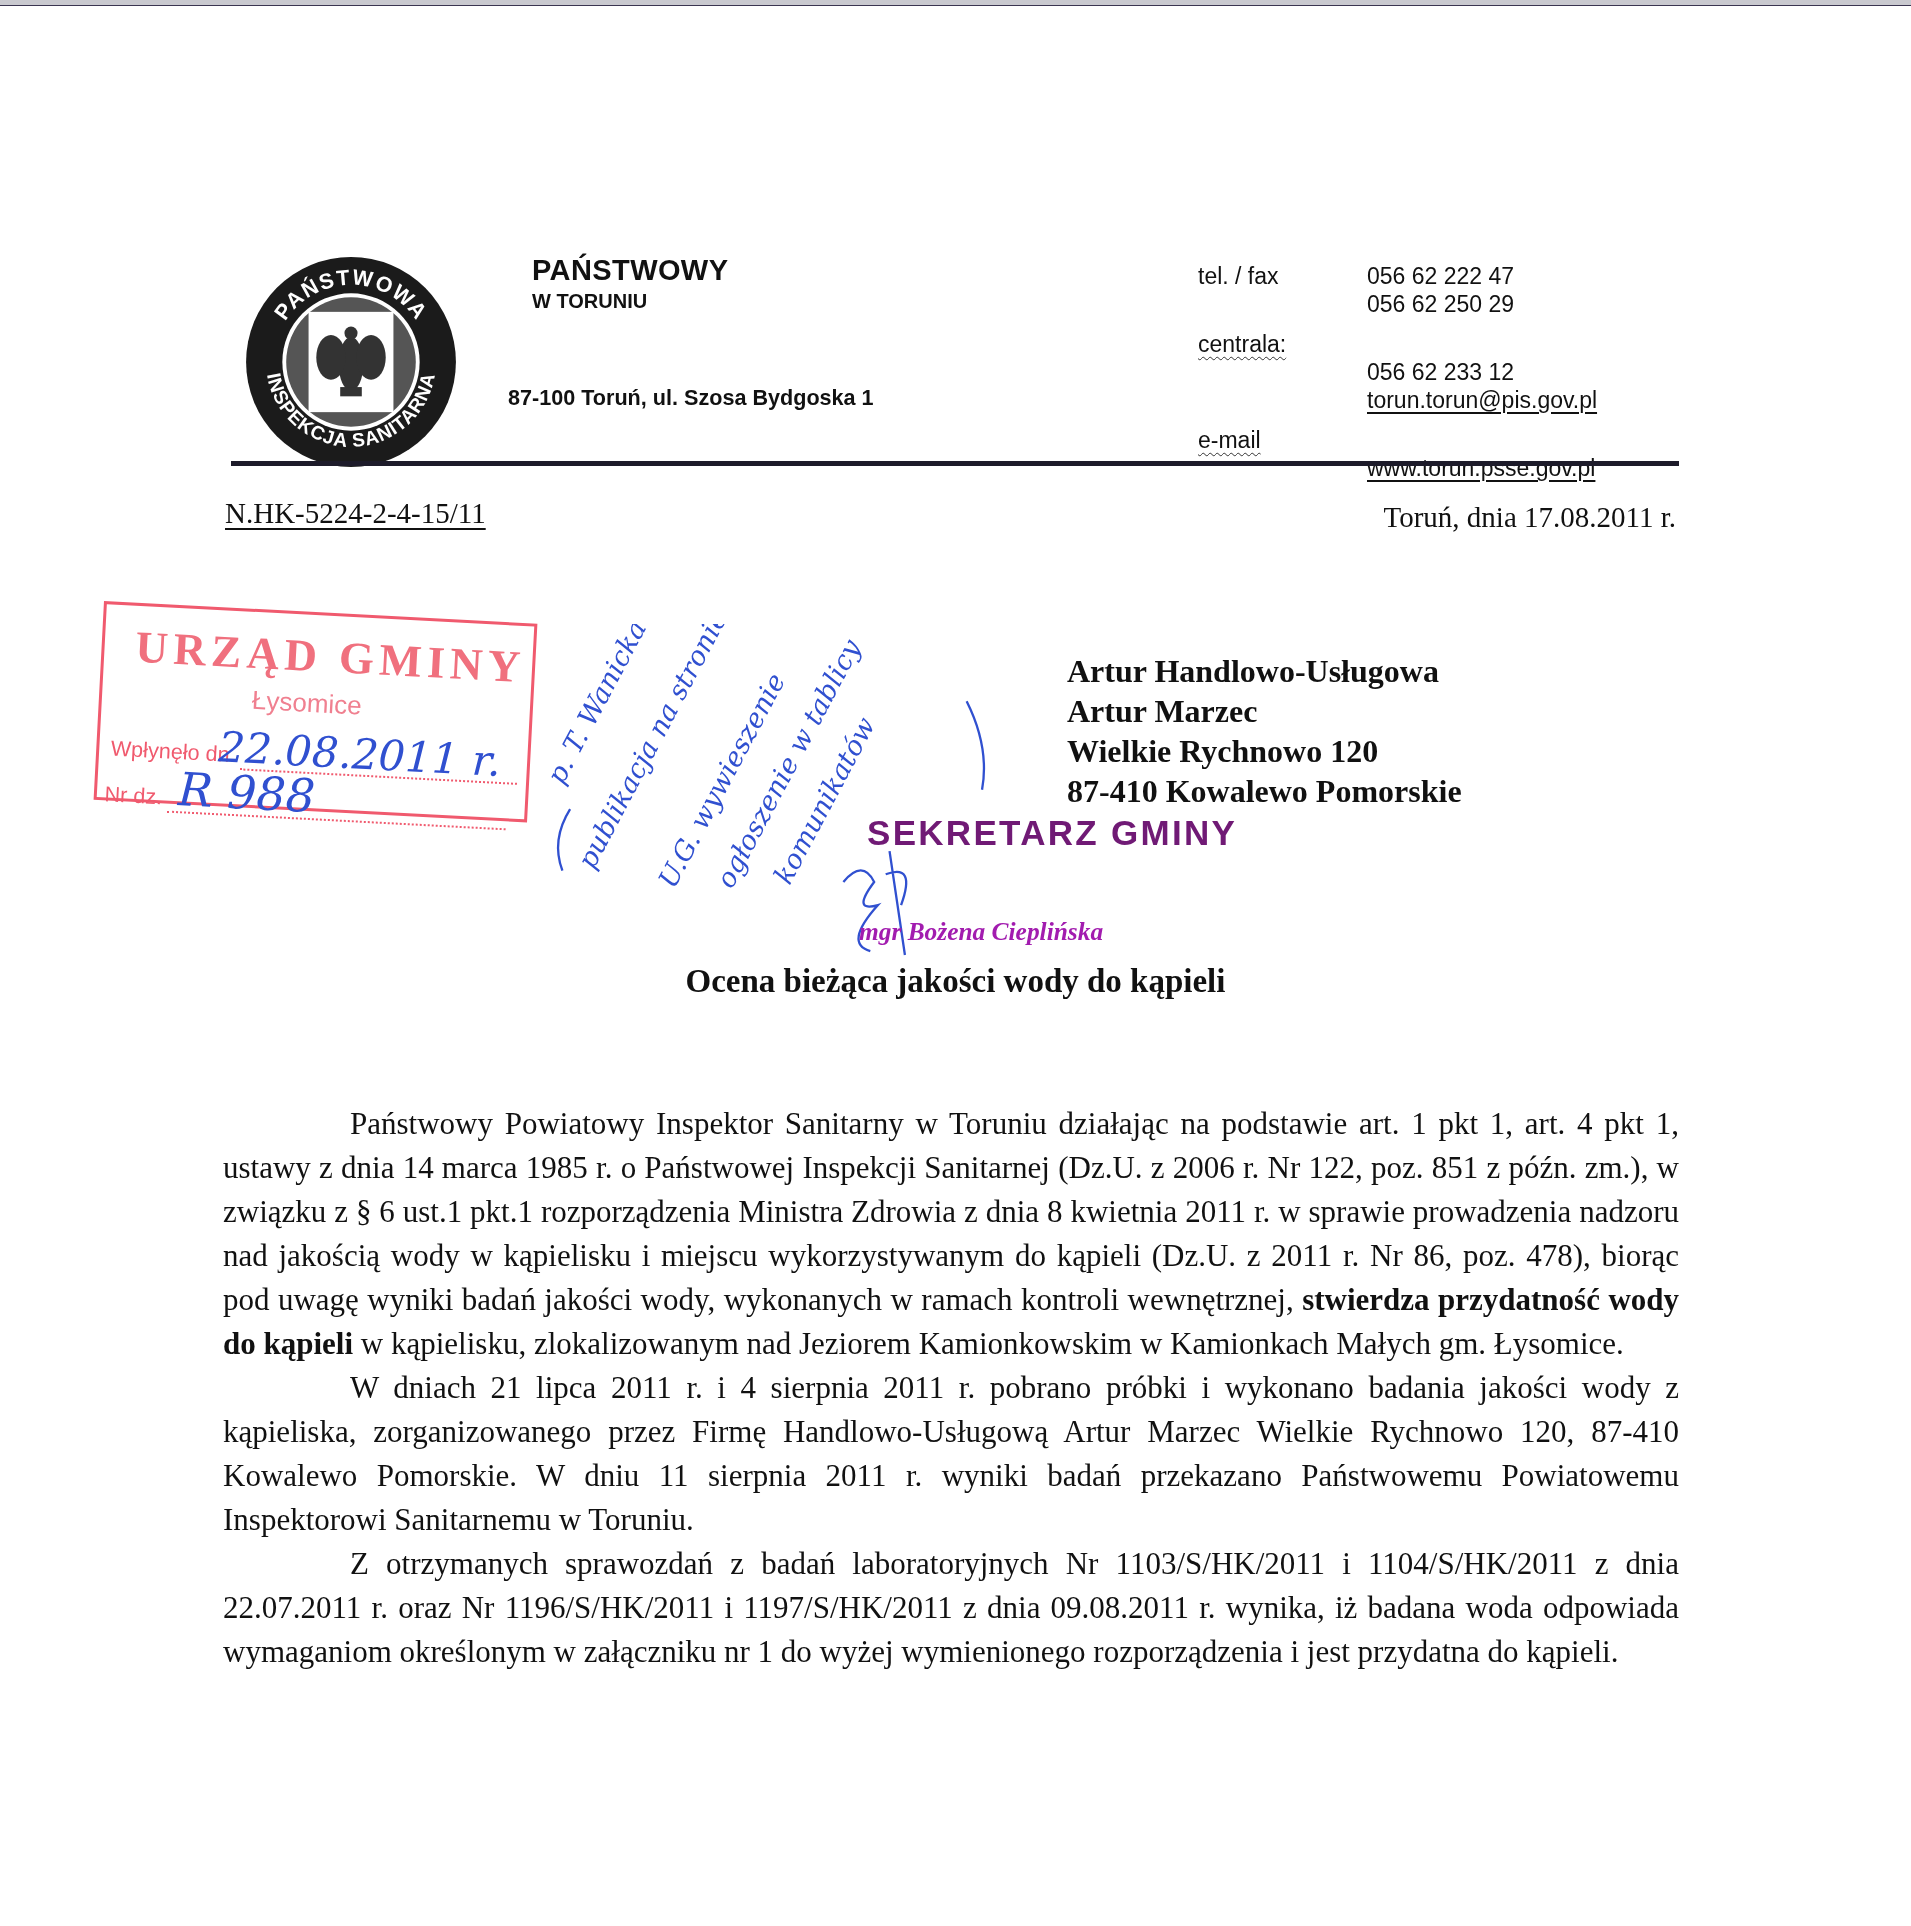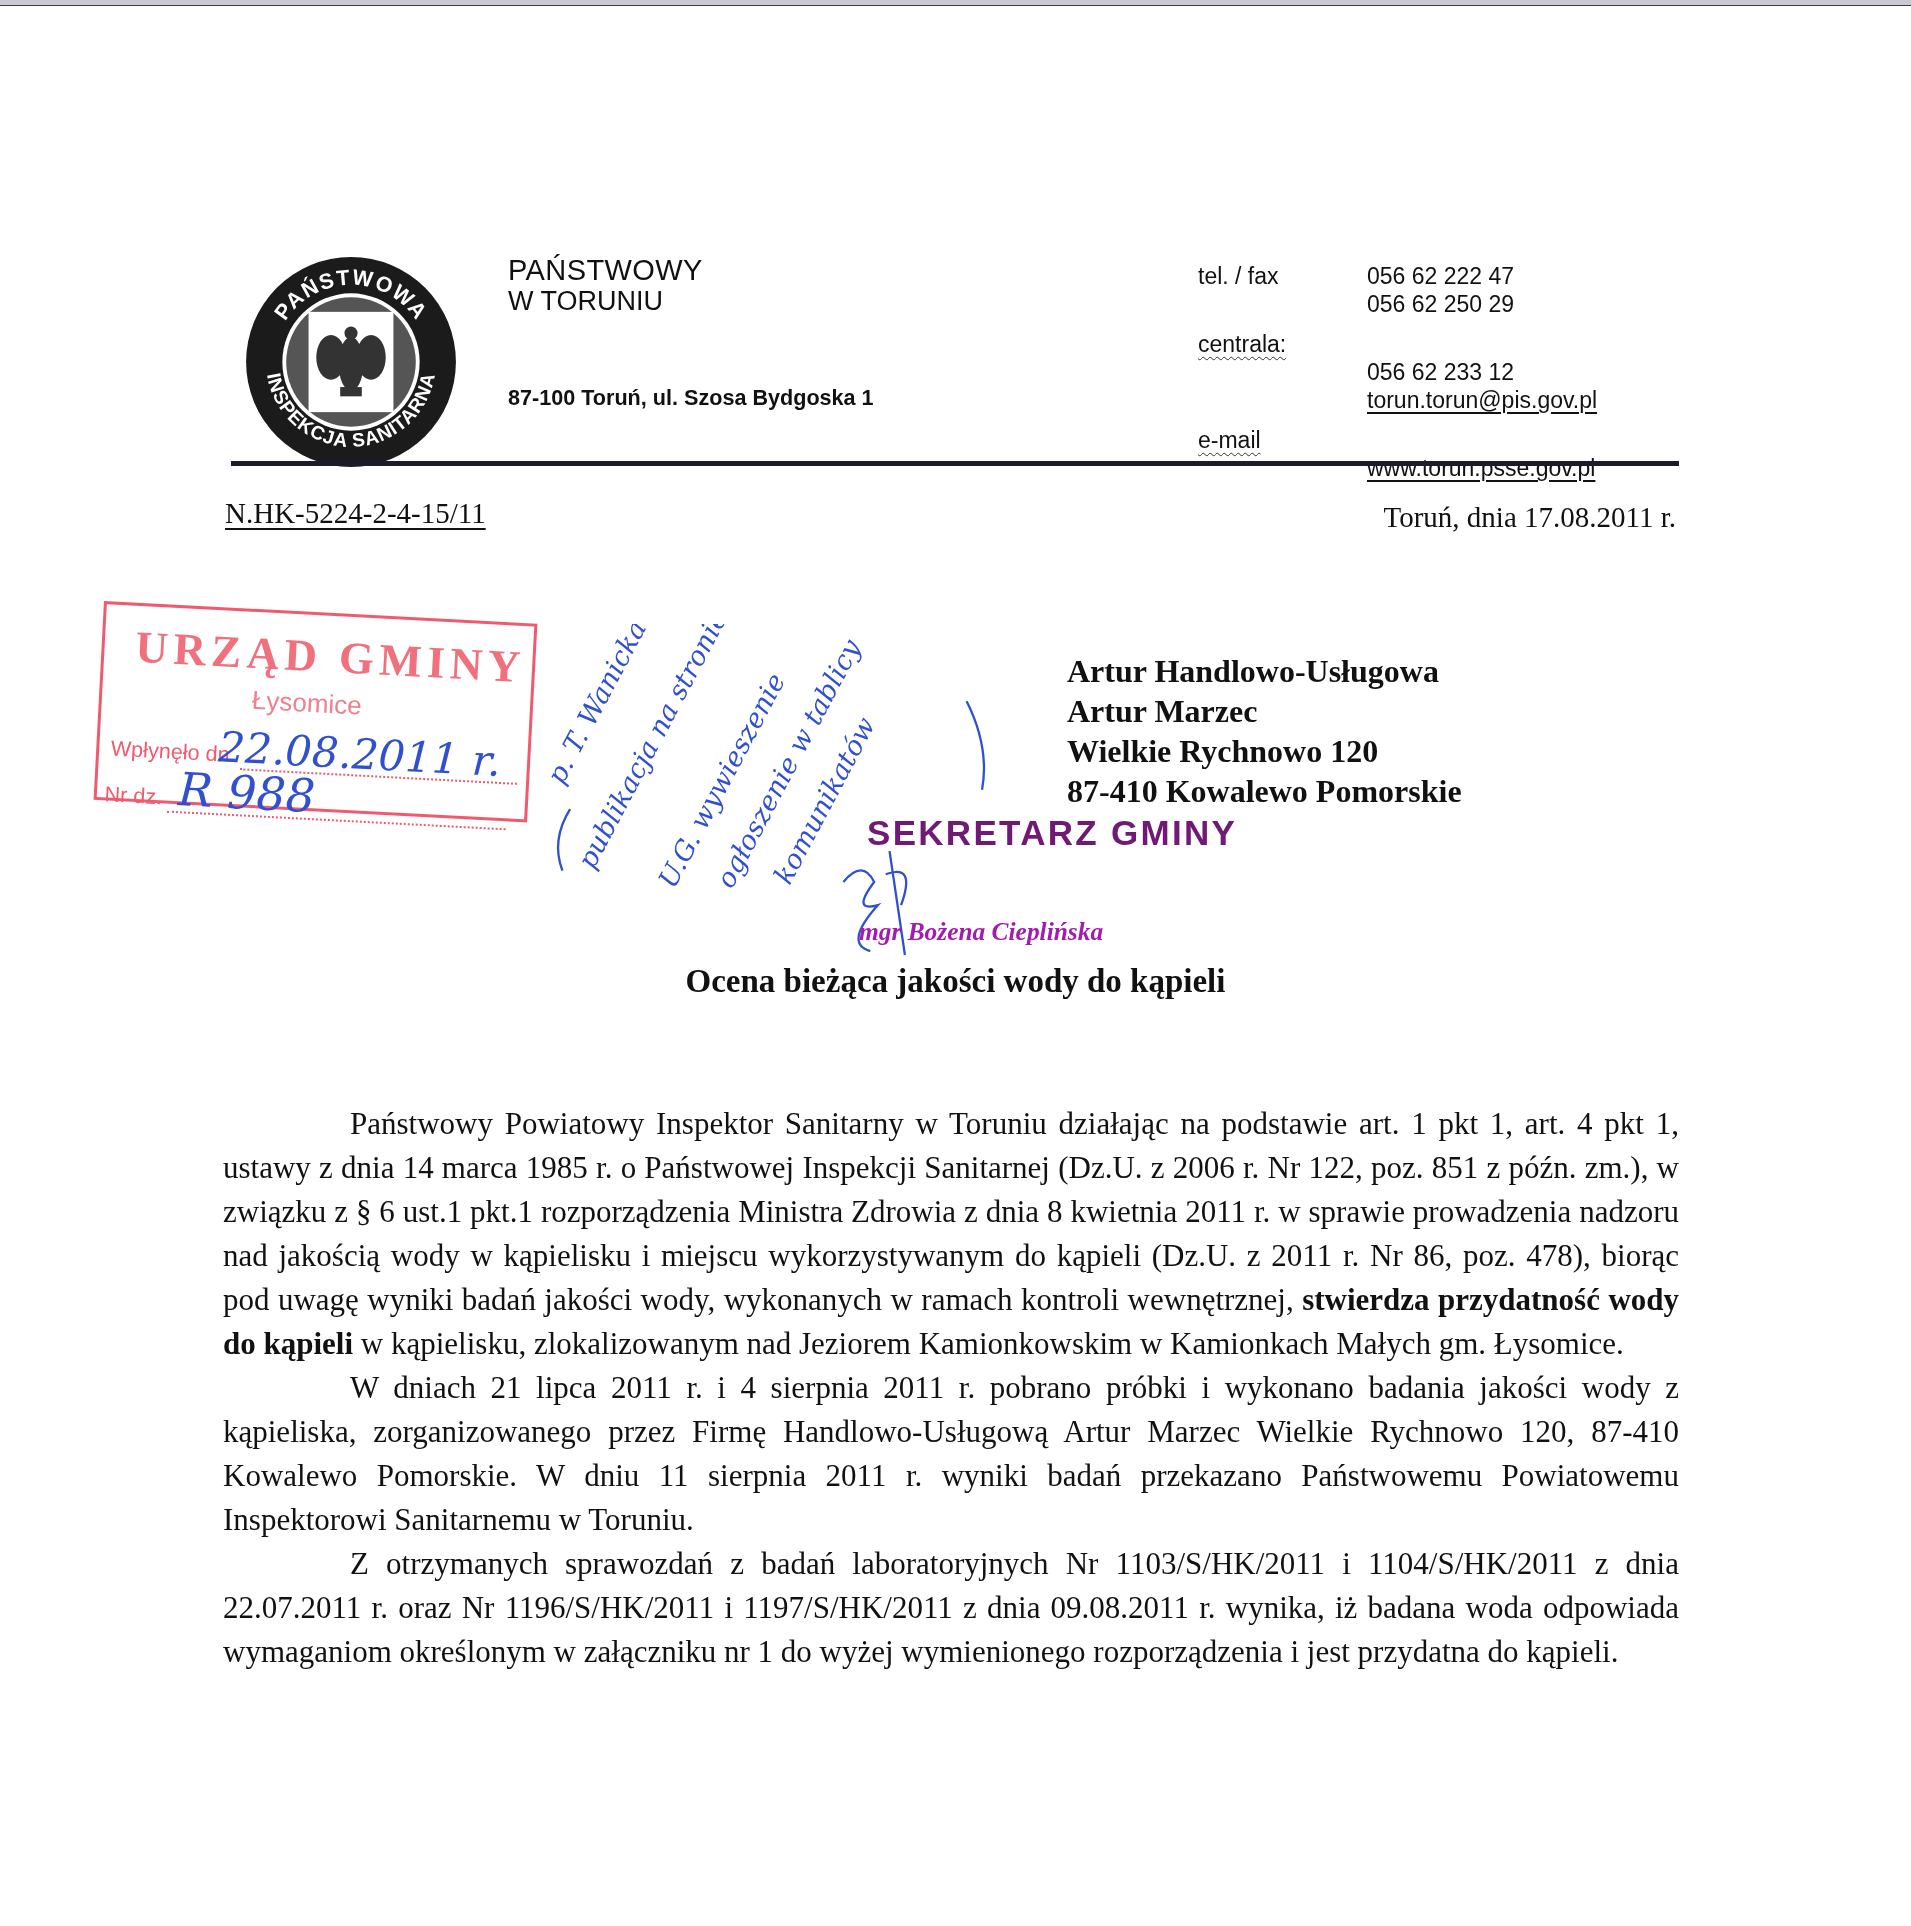--- a/index.html
+++ b/index.html
@@ -2,23 +2,23 @@
 <html style="font-size:6.2px"><head>
 <meta charset="utf-8">
 <style>
   html, body { margin: 0; padding: 0; background: #ffffff; }
   body { width: 1911px; height: 2703px; position: relative; overflow: hidden; font-family: "Liberation Serif", serif; color: #111; }
   .page { position: absolute; left: 0; top: 0; width: 1911px; height: 2703px; background: #ffffff; }
   .scan-top { position: absolute; left: 0; top: 0; width: 1911px; height: 4.6px; background: #c9c9cf; border-bottom: 1.5px solid #3a3550; }
 
   
   .logo { position: absolute; left: 243px; top: 254px; width: 216px; height: 216px; }
-  .hdr-org { position: absolute; left: 508px; top: 254px; font-family: "Liberation Sans", sans-serif; font-weight: normal; color: #111; }
+  .hdr-org { position: absolute; left: 532px; top: 254px; font-family: "Liberation Sans", sans-serif; font-weight: bold; color: #111; }
   .hdr-org .l1, .hdr-org .l2 { font-size: 29px; line-height: 32px; letter-spacing: 0.4px; }
-  .hdr-org .l3 { font-size: 27px; line-height: 31px; }
+  .hdr-org .l3 { font-size: 20px; line-height: 31px; }
   .hdr-addr { position: absolute; left: 508px; top: 385px; font-family: "Liberation Sans", sans-serif; font-weight: bold; font-size: 21.6px; }
 
   .contact { position: absolute; left: 1198px; top: 262px; font-family: "Liberation Sans", sans-serif; font-size: 23px; line-height: 28px; }
   .contact .row { display: flex; }
   .contact .lbl { width: 169px; }
   .contact .lbl.wavy { text-decoration: underline wavy #333; text-decoration-thickness: 0.8px; text-underline-offset: 3.9px; margin-top: 40px; }
   .contact .val { }
   .contact .val.link { text-decoration: underline; text-decoration-thickness: 1.5px; text-underline-offset: 3.9px; }
 
   .hdr-rule { position: absolute; left: 231px; top: 461px; width: 1448px; height: 4.6px; background: #1d1b2a; }

